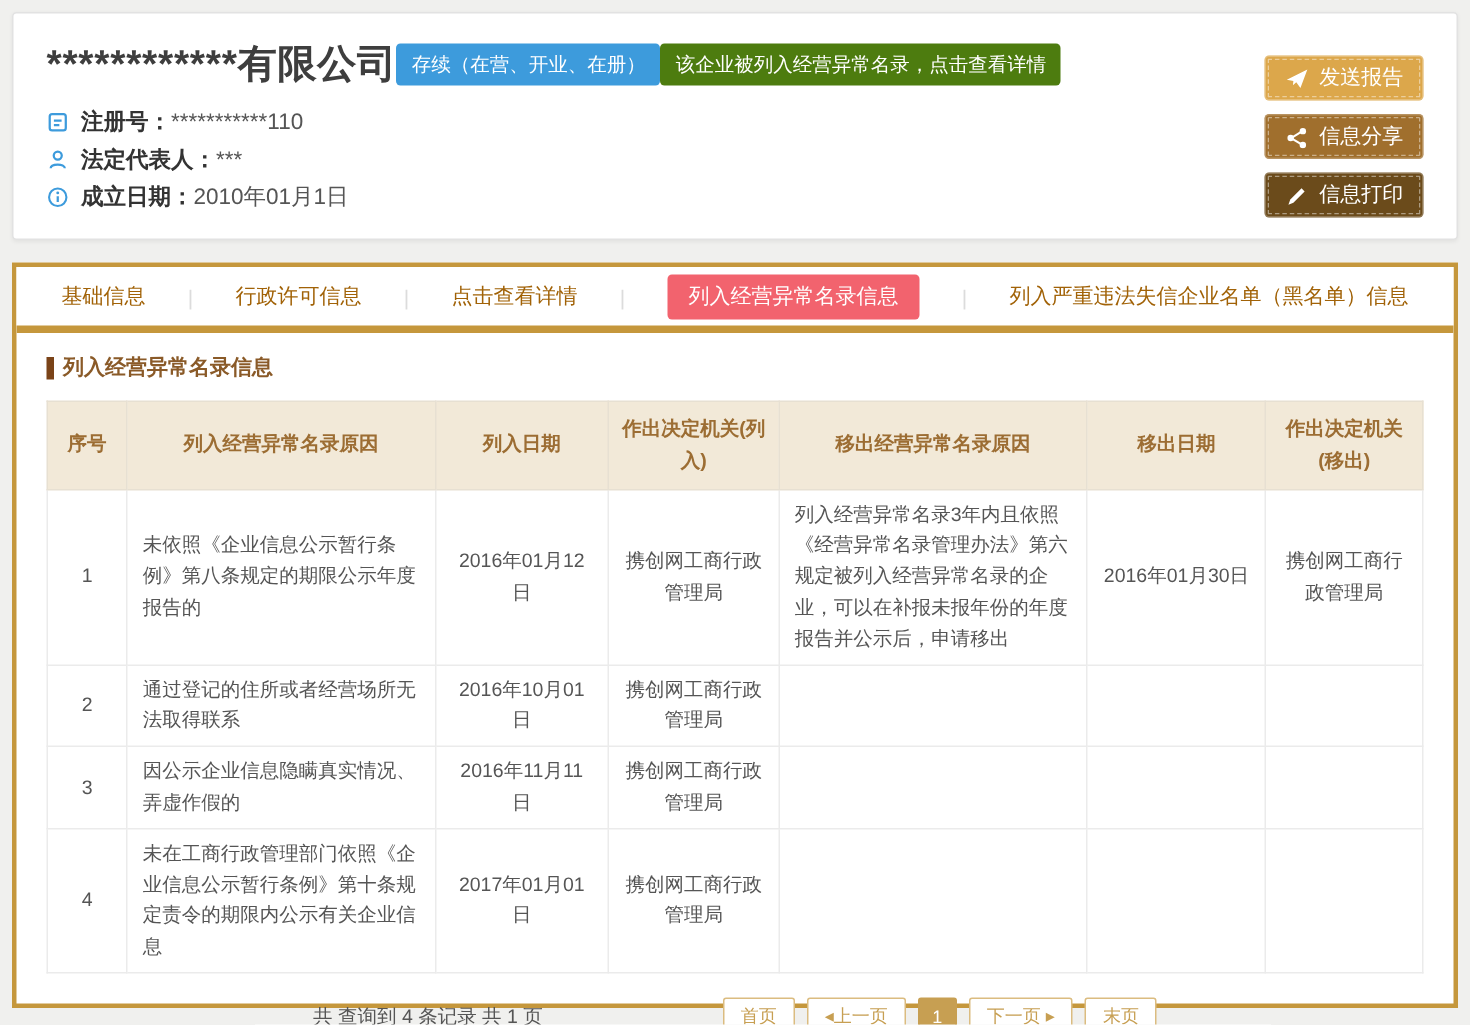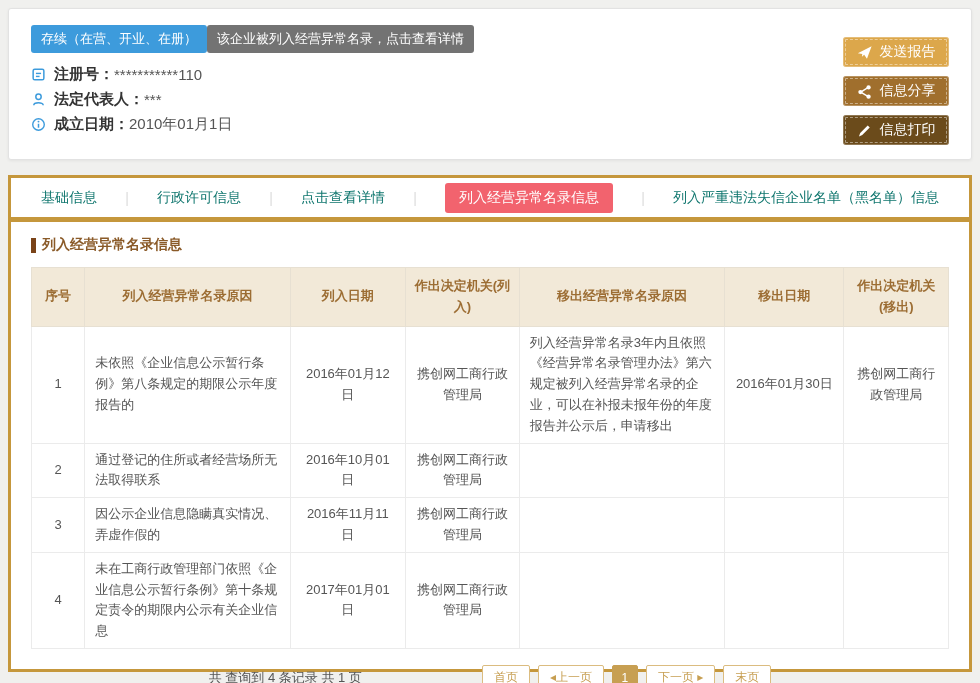--- a/index.html
+++ b/index.html
@@ -20,21 +20,21 @@
     height:152px;
     padding:16px 22px;
   }
   .name-row { display:flex; align-items:center; }
   .company-name { font-size:26px; font-weight:bold; color:#3e3e3e; letter-spacing:.5px; }
   .badge {
     margin-left:0; padding:5px 10px; border-radius:3px;
     font-size:13px; color:#fff; white-space:nowrap;
   }
   .badge-blue { background:#3d9bdc; }
-  .badge-red  { background:#737373; cursor:pointer; }
+  .badge-red  { background:#4d7c0f; cursor:pointer; }
   .info-list { margin-top:9px; }
   .info-row { display:flex; align-items:center; height:25px; font-size:15px; }
   .info-row .ico { width:15px; height:15px; margin-right:8px; flex:0 0 15px; }
   .info-label { font-weight:bold; color:#333; }
   .info-value { color:#555; }
   
   .actions { position:absolute; top:28px; right:22px; display:flex; flex-direction:column; gap:9px; }
   .act-btn {
     width:106px; height:30px; border:none; border-radius:3px;
     display:flex; align-items:center; justify-content:center; gap:8px;
@@ -53,21 +53,21 @@
     border:3px solid #c5973c;
     height:497px;
   }
   .tab-bar {
     height:44px;
     display:flex; align-items:center; justify-content:space-between;
     padding:0 30px;
     border-bottom:5px solid #c5973c;
     background:#fff;
   }
-  .tab { font-size:14px; color:#0f766e; cursor:pointer; white-space:nowrap; }
+  .tab { font-size:14px; color:#a16207; cursor:pointer; white-space:nowrap; }
   .tab.active {
     background:#f2636e; color:#fff; padding:6px 14px; border-radius:3px;
   }
   .tab-sep { color:#dcdcdc; font-size:14px; }
   .tab-sep::before { content:"|"; }
   
   .content { padding:14px 20px 0 20px; }
   .section-title {
     display:flex; align-items:center;
     font-size:14px; font-weight:bold; color:#8a5a28;
@@ -106,20 +106,21 @@
   }
   .page-btn.current {
     background:#c79f52; color:#fff; border-color:#c79f52; min-width:26px; padding:0;
   }
 </style>
 </head>
 <body>
 
 <div class="top-card">
   <div class="name-row">
+    <span class="company-name">************有限公司</span>
     <span class="badge badge-blue">存续（在营、开业、在册）</span>
     <span class="badge badge-red">该企业被列入经营异常名录，点击查看详情</span>
   </div>
 
   <div class="info-list">
     <div class="info-row">
       <svg class="ico" viewBox="0 0 14 14">
         <rect x="2" y="2" width="10" height="10" rx="1.5" fill="none" stroke="#3d9bdc" stroke-width="1.4"></rect>
         <line x1="4.6" y1="6" x2="9.4" y2="6" stroke="#3d9bdc" stroke-width="1.3"></line>
         <line x1="4.6" y1="8.8" x2="8" y2="8.8" stroke="#3d9bdc" stroke-width="1.3"></line>

